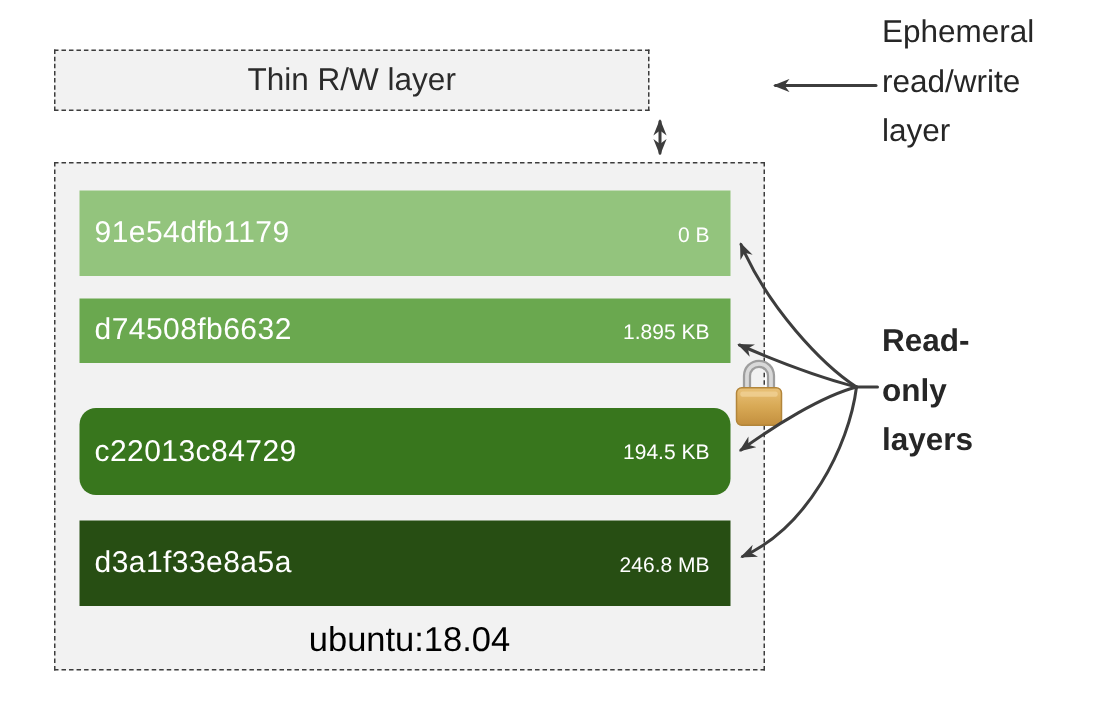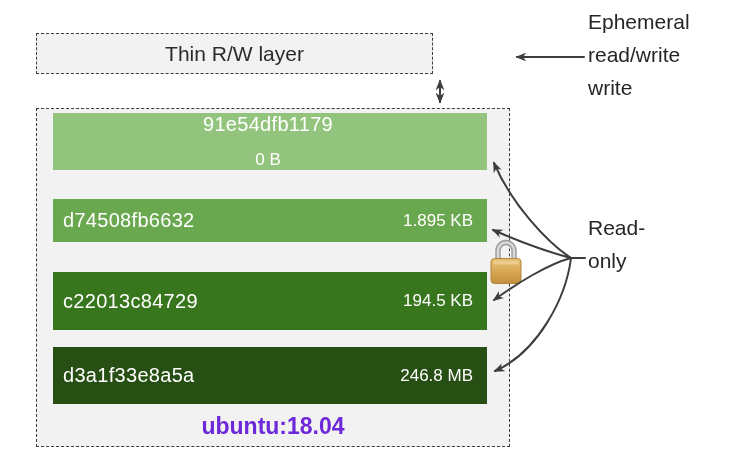--- a/index.html
+++ b/index.html
@@ -15,73 +15,74 @@
   #thin-box{left:36px;top:33px;width:397px;height:41px;
     display:flex;align-items:center;justify-content:center;}
   #thin-box .label{font-size:21px;color:#2b2b2b;}
   #stack-box{left:36px;top:108px;width:474px;height:339px;}
   .layer{
     position:absolute;left:16px;width:434px;
     display:flex;align-items:center;justify-content:space-between;
     padding:0 14px 0 10px;box-sizing:border-box;color:#ffffff;
   }
   .layer .hash{font-size:20px;letter-spacing:.3px;}
-  .layer .size{font-size:17px;}
-  #layer-0{top:4px;height:57px;flex-direction:column;}
+  .layer .size{font-size:14px;}
+  #layer-0{top:18px;height:57px;}
   #layer-1{top:90px;height:43px;}
   #layer-2{top:163px;height:58px;}
   #layer-3{top:238px;height:57px;}
   #image-tag{
     position:absolute;left:0;right:0;bottom:6px;text-align:center;
-    font-size:23px;color:#6d28d9;font-weight:bold;
+    font-size:23px;color:#000000;
   }
   .side-note{
     position:absolute;left:588px;width:150px;
     font-size:21px;line-height:33px;color:#262626;
   }
   #note-ephemeral{top:5px;}
-  #note-readonly{top:211px;}
+  #note-readonly{top:211px;font-weight:bold;}
   #arrow-overlay{position:absolute;left:0;top:0;pointer-events:none;}
   #lock{position:absolute;left:489px;top:237px;}
 </style>
 </head>
 <body>
 
 <div class="dashed-box" id="thin-box">
   <span class="label">Thin R/W layer</span>
 </div>
 
 <div class="dashed-box" id="stack-box">
   <div class="layer" id="layer-0" style="background: rgb(147, 196, 125);">
     <span class="hash">91e54dfb1179</span>
     <span class="size">0 B</span>
   </div>
   <div class="layer" id="layer-1" style="background: rgb(106, 168, 79);">
     <span class="hash">d74508fb6632</span>
     <span class="size">1.895 KB</span>
   </div>
-  <div class="layer" id="layer-2" style="background: rgb(56, 118, 29);">
+  <div class="layer" id="layer-2" style="background: rgb(56, 118, 29); border-radius: 11px;">
     <span class="hash">c22013c84729</span>
     <span class="size">194.5 KB</span>
   </div>
   <div class="layer" id="layer-3" style="background: rgb(39, 78, 19); gap: 41px;">
     <span class="hash">d3a1f33e8a5a</span>
     <span class="size">246.8 MB</span>
   </div>
   <div id="image-tag">ubuntu:18.04</div>
 </div>
 
 <div class="side-note" id="note-ephemeral">
   <div>Ephemeral</div>
   <div>read/write</div>
-  <div>write</div>
+  <div>layer</div>
 </div>
 <div class="side-note" id="note-readonly">
   <div>Read-</div>
   <div>only</div>
+  <div>layers</div>
 </div>
 
 <svg id="lock" width="34" height="48" viewBox="0 0 34 48">
   <defs>
     <linearGradient id="goldGrad" x1="0" y1="0" x2="0" y2="1">
       <stop offset="0" stop-color="#e9c178"></stop>
       <stop offset="0.5" stop-color="#d8a955"></stop>
       <stop offset="1" stop-color="#c38f3e"></stop>
     </linearGradient>
   </defs>

